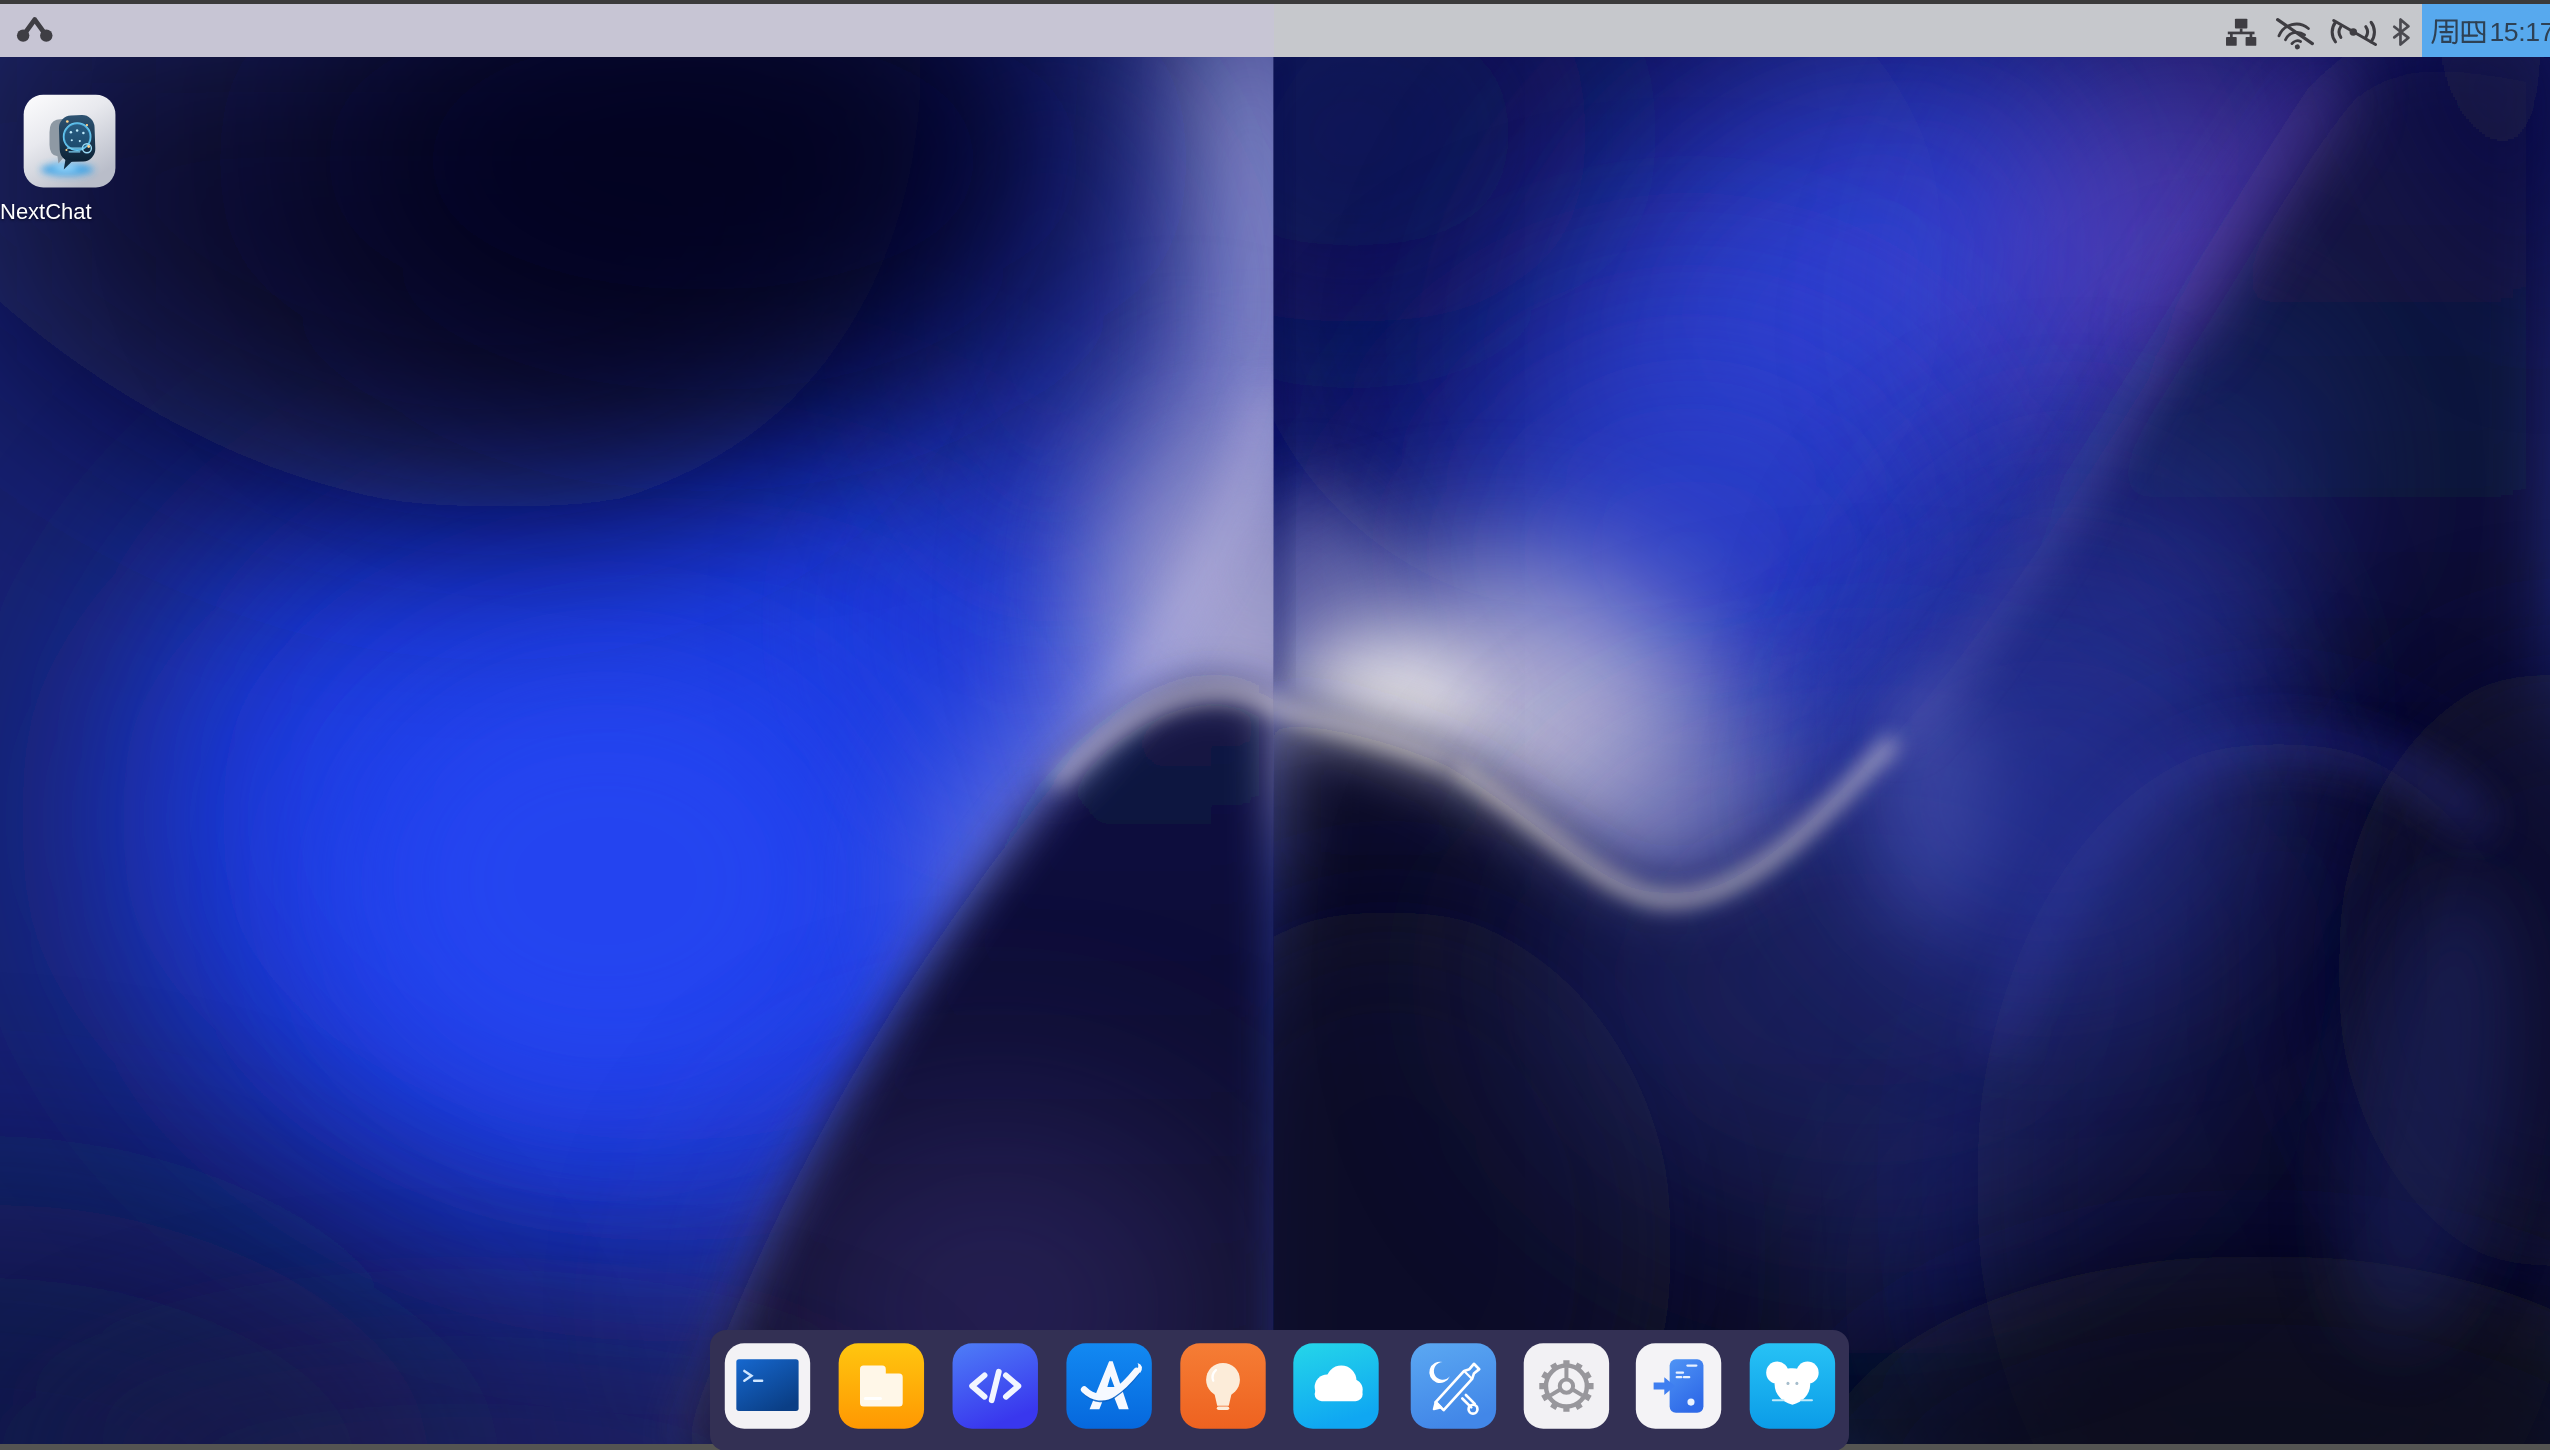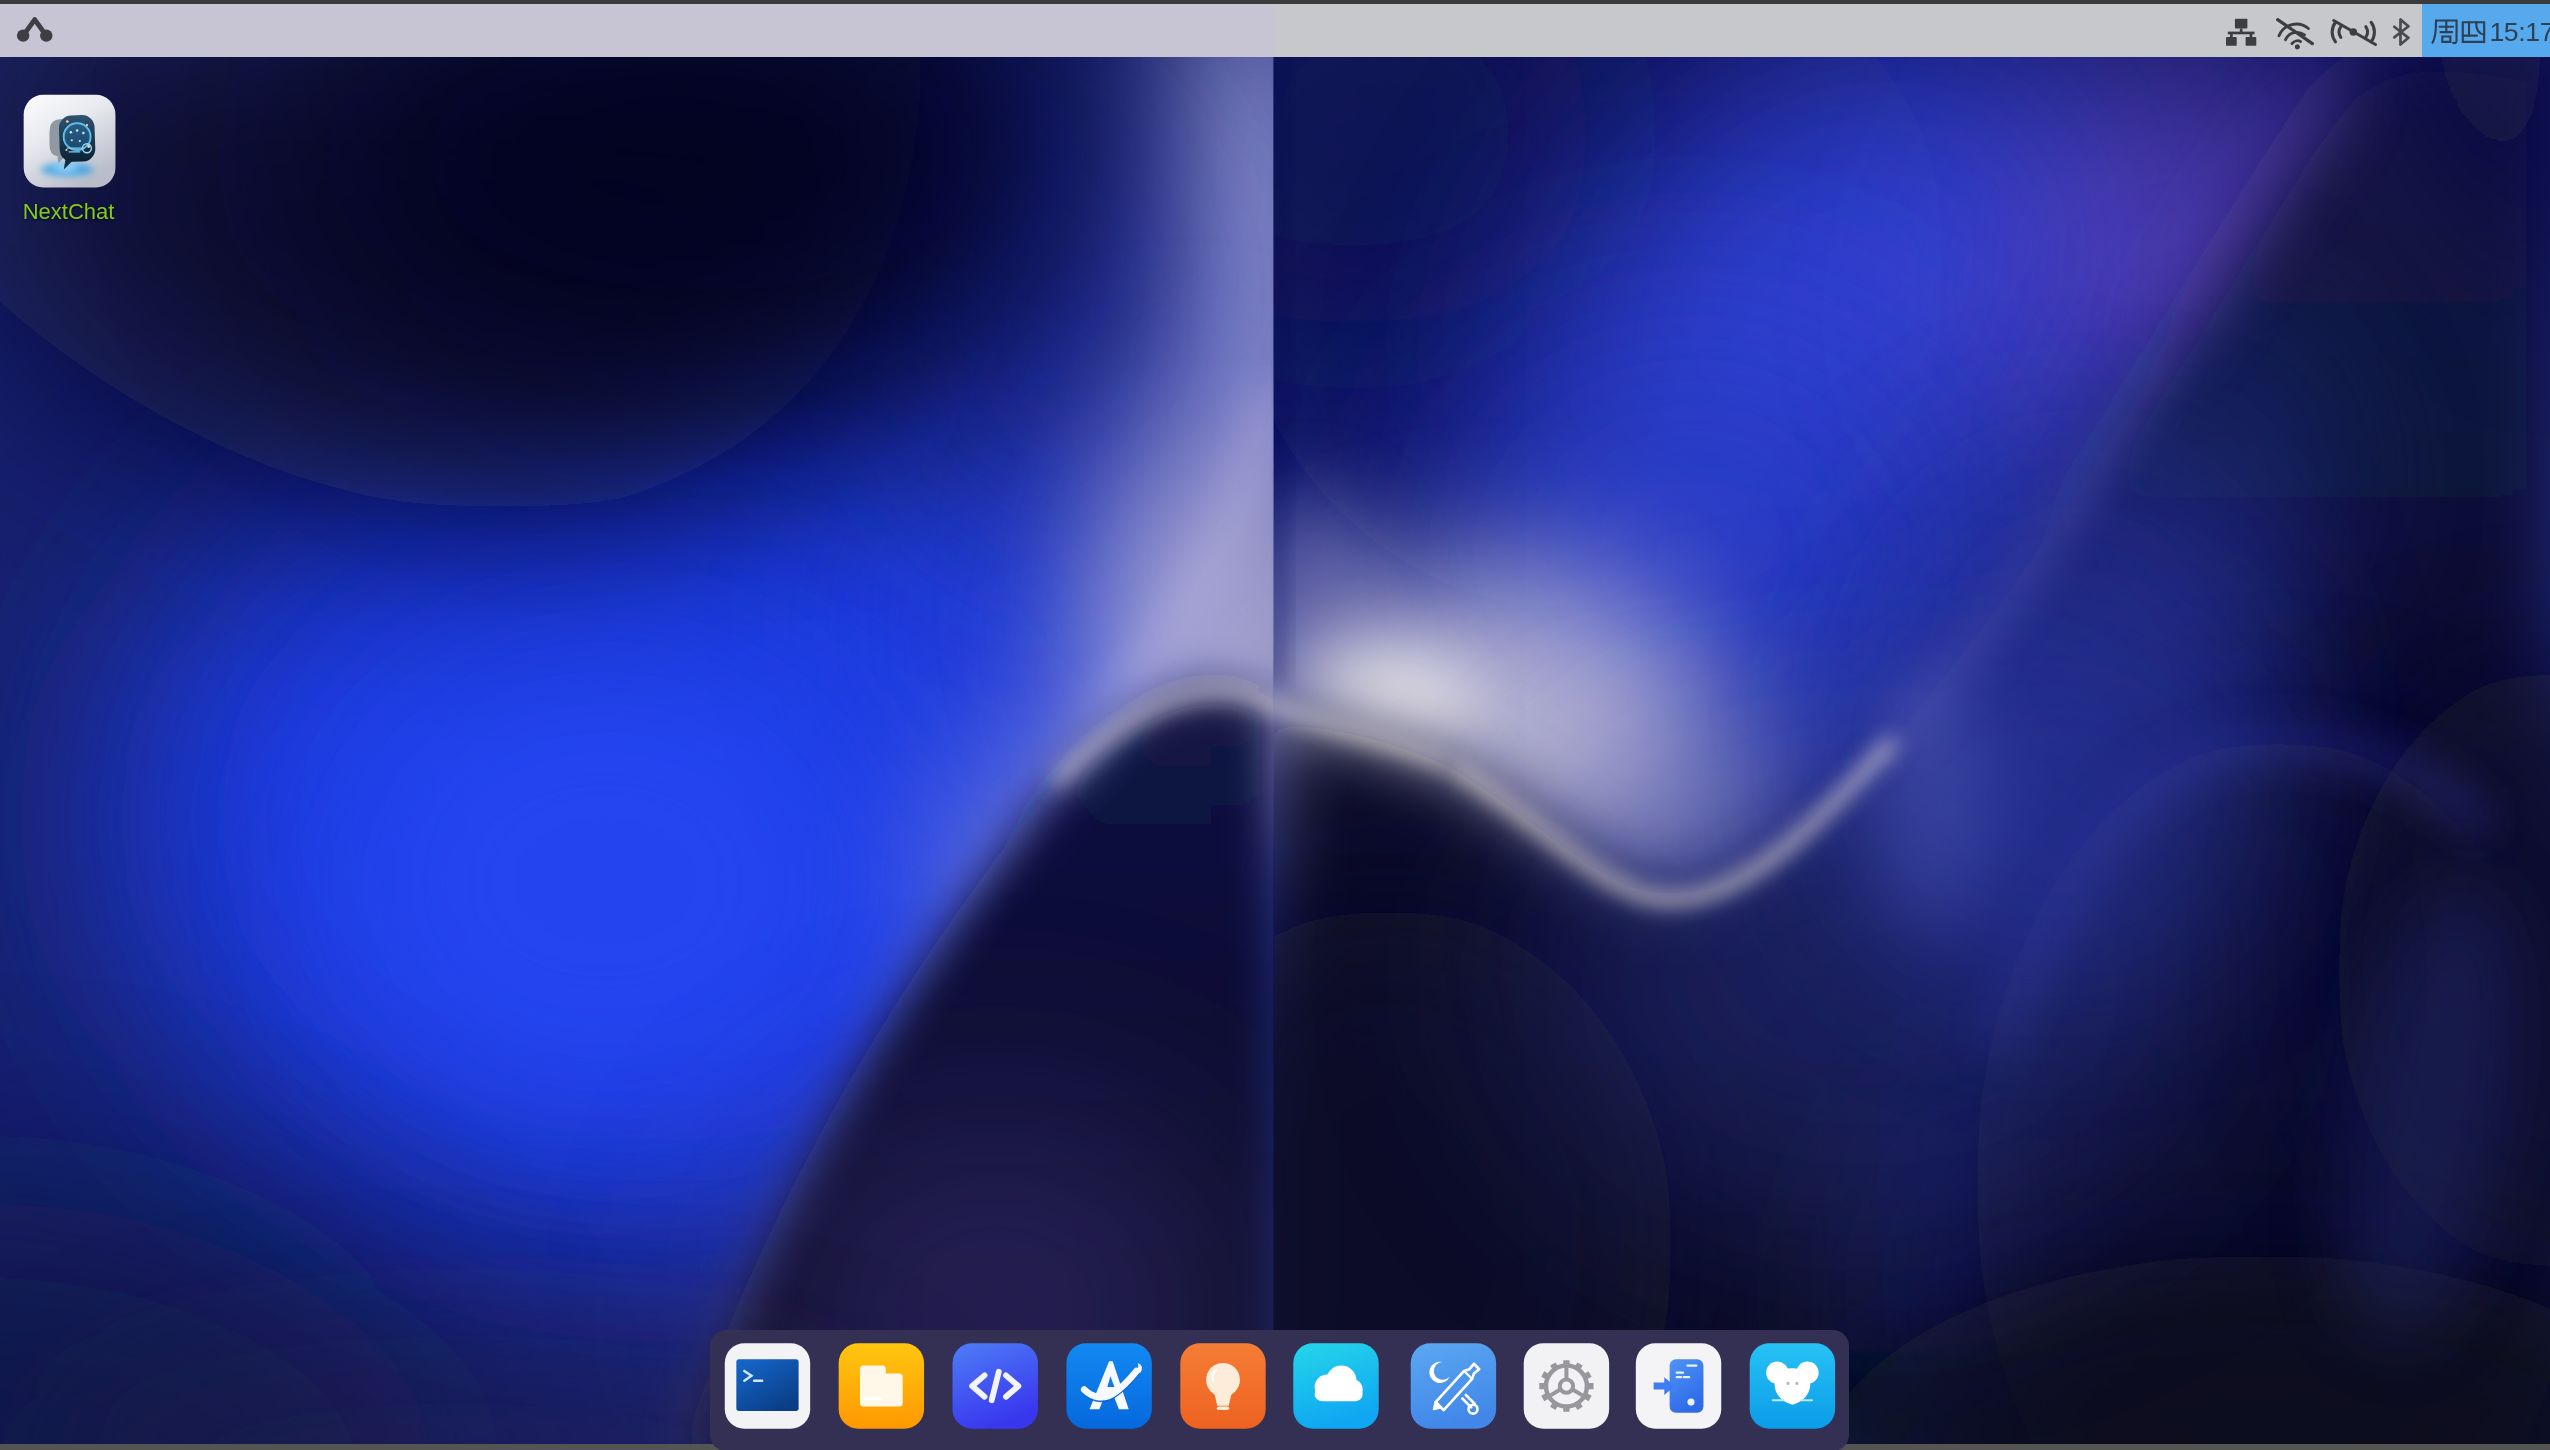--- a/index.html
+++ b/index.html
@@ -5,21 +5,21 @@
   html,body{margin:0;padding:0;}
   body{width:2550px;height:1451px;position:relative;overflow:hidden;background:#10124a;font-family:"Liberation Sans", sans-serif;}
   #wall{position:absolute;left:0;top:0;}
   #panel{position:absolute;left:0;top:0;width:2550px;height:57px;background:#c8c8d1;}
   #paneltop{position:absolute;left:0;top:0;width:2550px;height:3.6px;background:#3b3b3b;}
   #panelL{position:absolute;left:0;top:3.6px;width:1274px;height:53px;background:#c7c5d4;}
   #panelR{position:absolute;left:1274px;top:3.6px;width:1276px;height:53px;background:#c6c8cc;}
   #clockbox{position:absolute;left:2422px;top:3.6px;width:128px;height:53px;background:#57a9ee;}
   #graystrip{position:absolute;left:0;top:1444px;width:2550px;height:7.1px;background:#545452;}
   #dock{position:absolute;left:710px;top:1330px;width:1139px;height:121px;background:#333054;border-radius:16px;}
-  #nclabel{position:absolute;left:0px;top:199px;width:137px;text-align:center;color:#84cc16;font-size:22px;text-shadow:0 0.9px 2.7px rgba(0,0,20,.8);}
+  #nclabel{position:absolute;left:0px;top:199px;width:137px;text-align:left;color:#ffffff;font-size:22px;text-shadow:0 0.9px 2.7px rgba(0,0,20,.8);}
 </style>
 </head>
 <body>
 <svg id="wall" width="2550" height="1451" viewBox="0 0 2865 1630">
   <defs>
     <filter id="b40" x="-150%" y="-150%" width="400%" height="400%">
         <feGaussianBlur stdDeviation="40"></feGaussianBlur>
       </filter>
     <filter id="b80" x="-200%" y="-200%" width="500%" height="500%">
         <feGaussianBlur stdDeviation="80"></feGaussianBlur>

